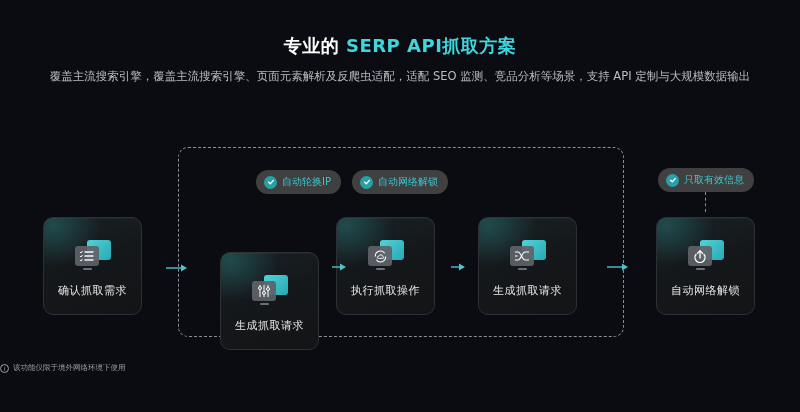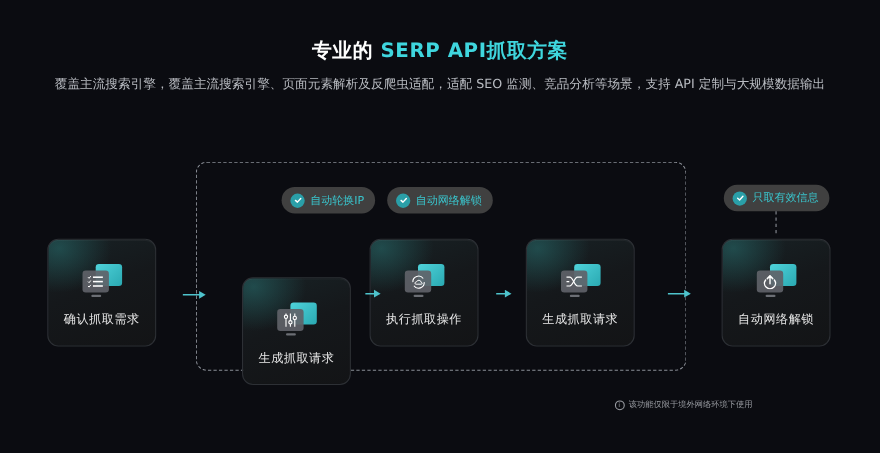--- a/index.html
+++ b/index.html
@@ -67,22 +67,22 @@
     width: 13px; height: 13px; border-radius: 50%;
     background: #2a9fa8; margin-right: 5px;
     display: flex; align-items: center; justify-content: center;
     flex-shrink: 0;
   }
   .connector {
     position: absolute; left: 705px; top: 192px; width: 0; height: 20px;
     border-left: 1.5px dashed #8a8e96;
   }
   .footnote {
-    position: absolute; top: 363px; left: 0; width: 684px;
-    display: flex; justify-content: flex-end; align-items: center;
+    position: absolute; top: 363px; left: 0; width: 744px;
+    display: flex; justify-content: flex-start; align-items: center;
     font-size: 7.5px; color: #9a9da3;
   }
   .footnote .info-icon {
     width: 9px; height: 9px; border-radius: 50%; border: 1px solid #9a9da3;
     margin-right: 4px; font-size: 6px; line-height: 7px; text-align: center; color: #9a9da3;
   }
 </style>
 </head>
 <body>
 

